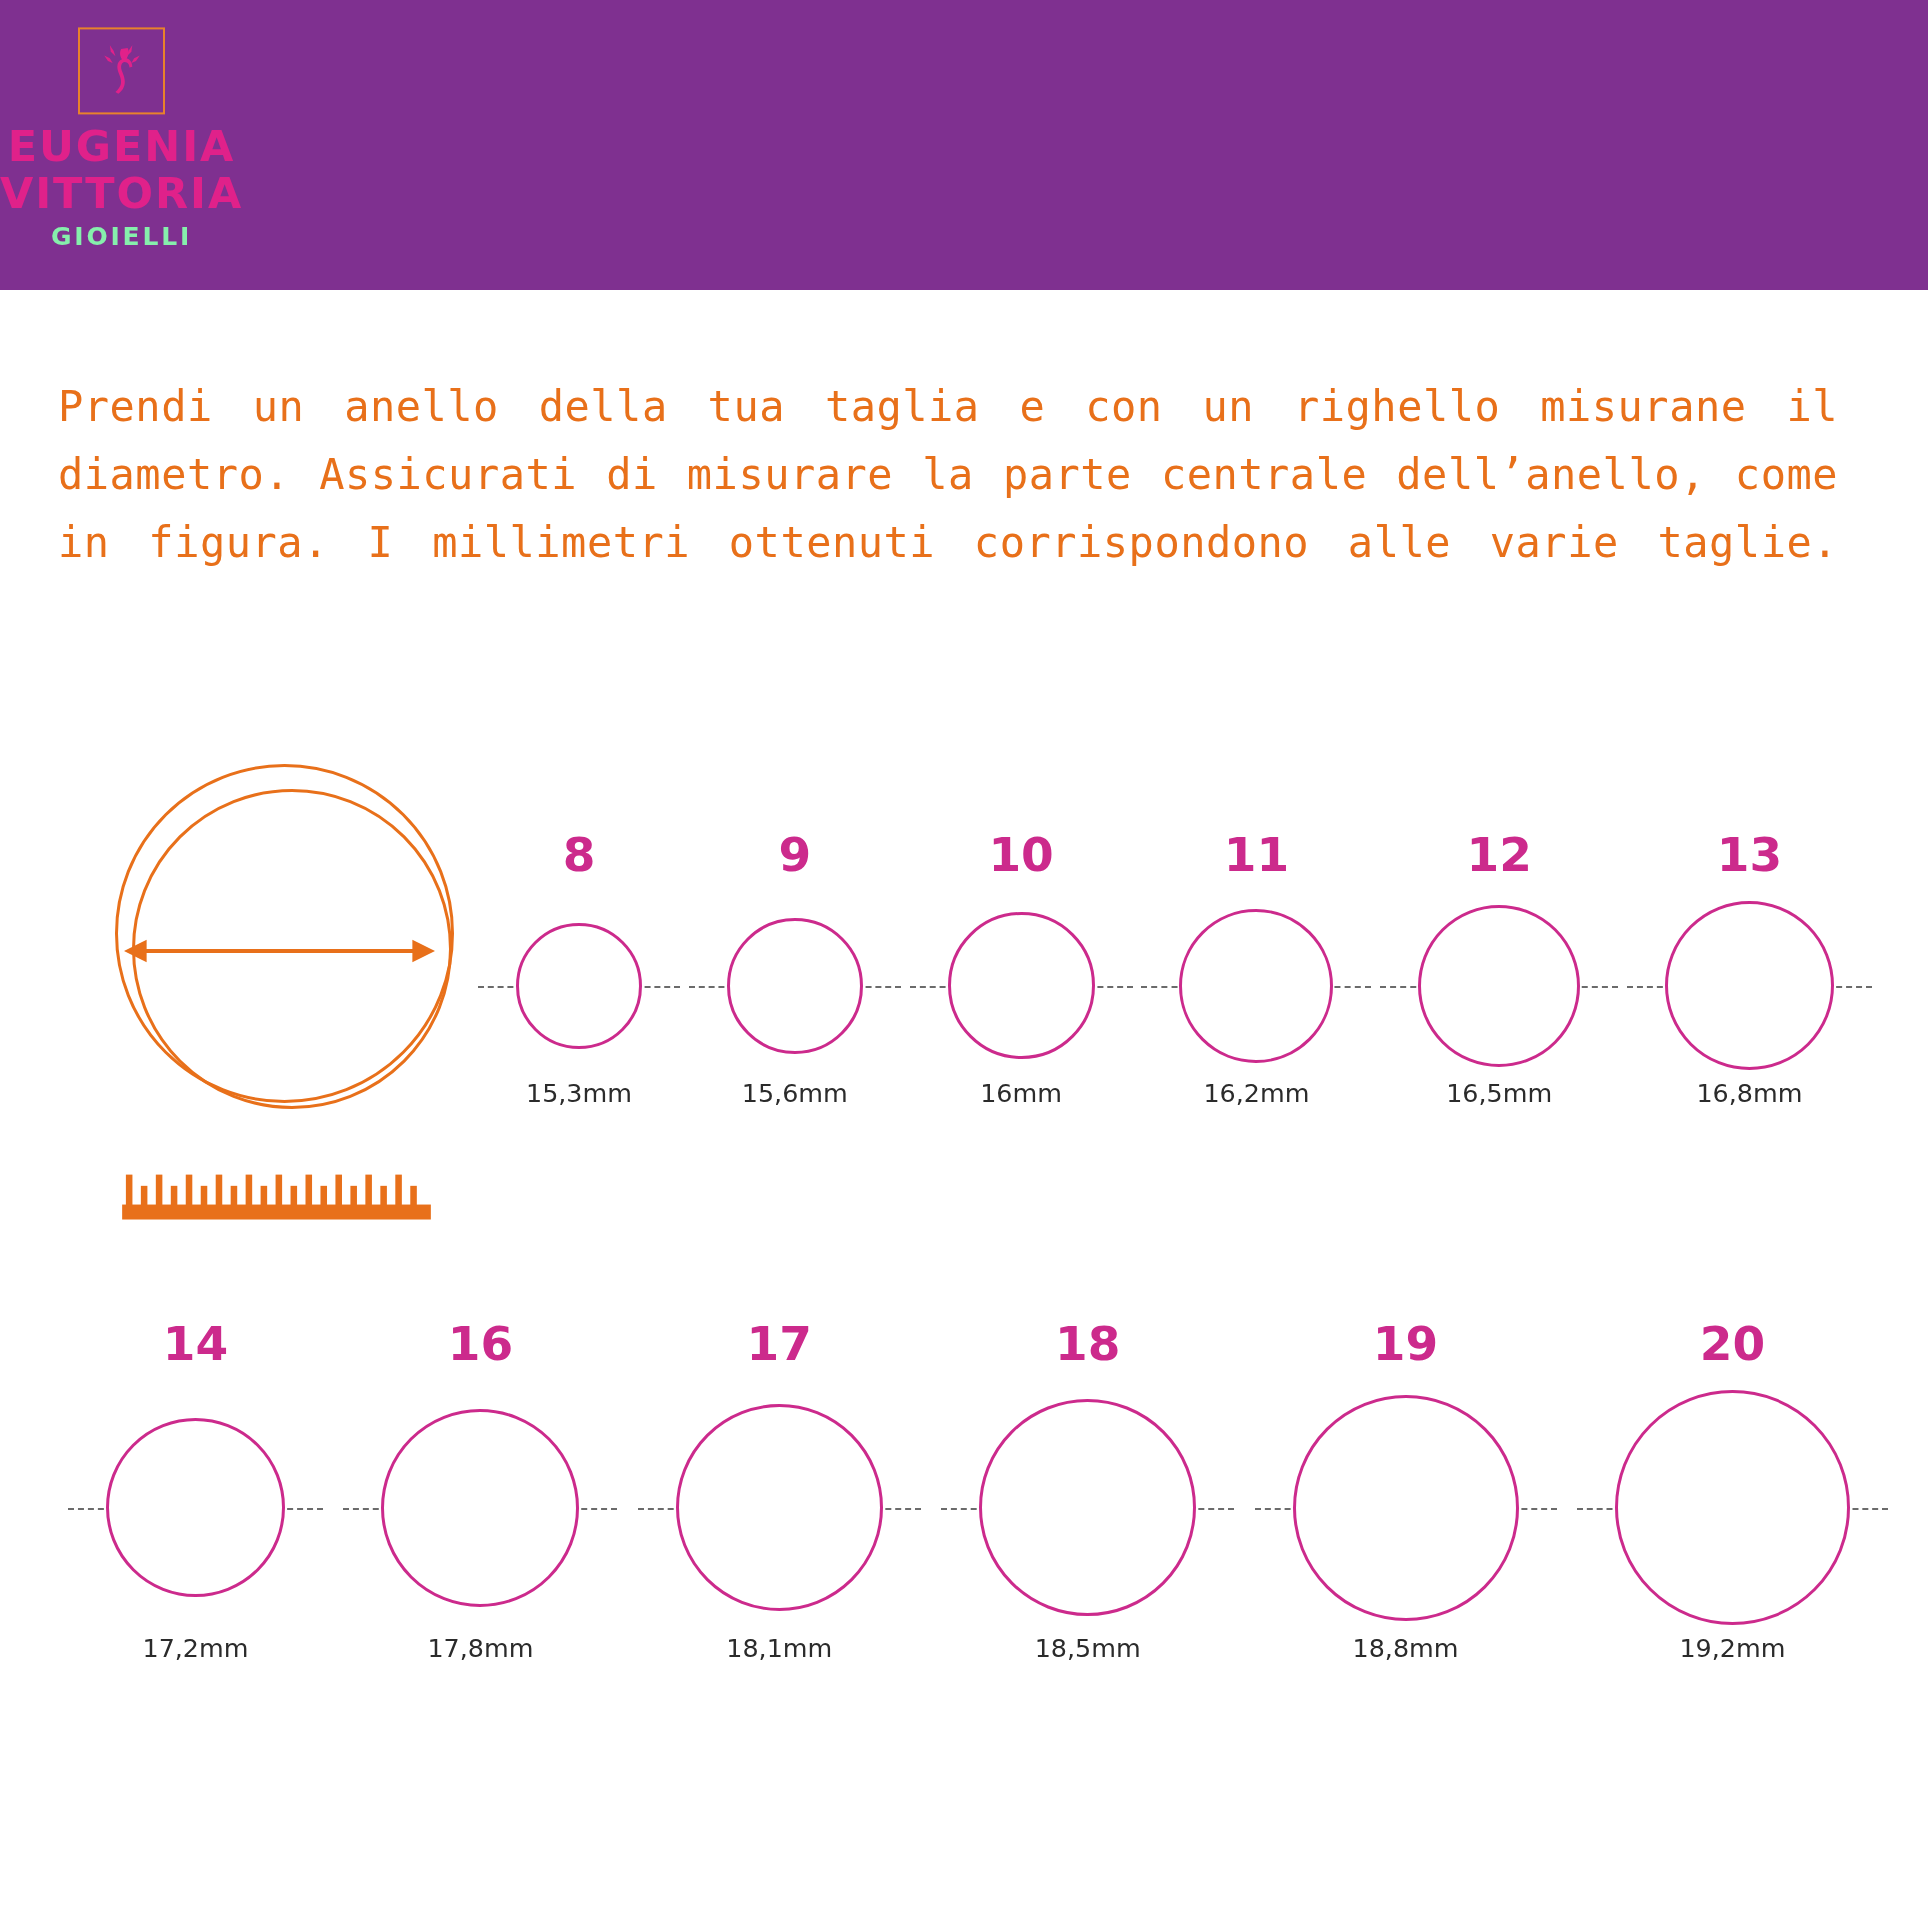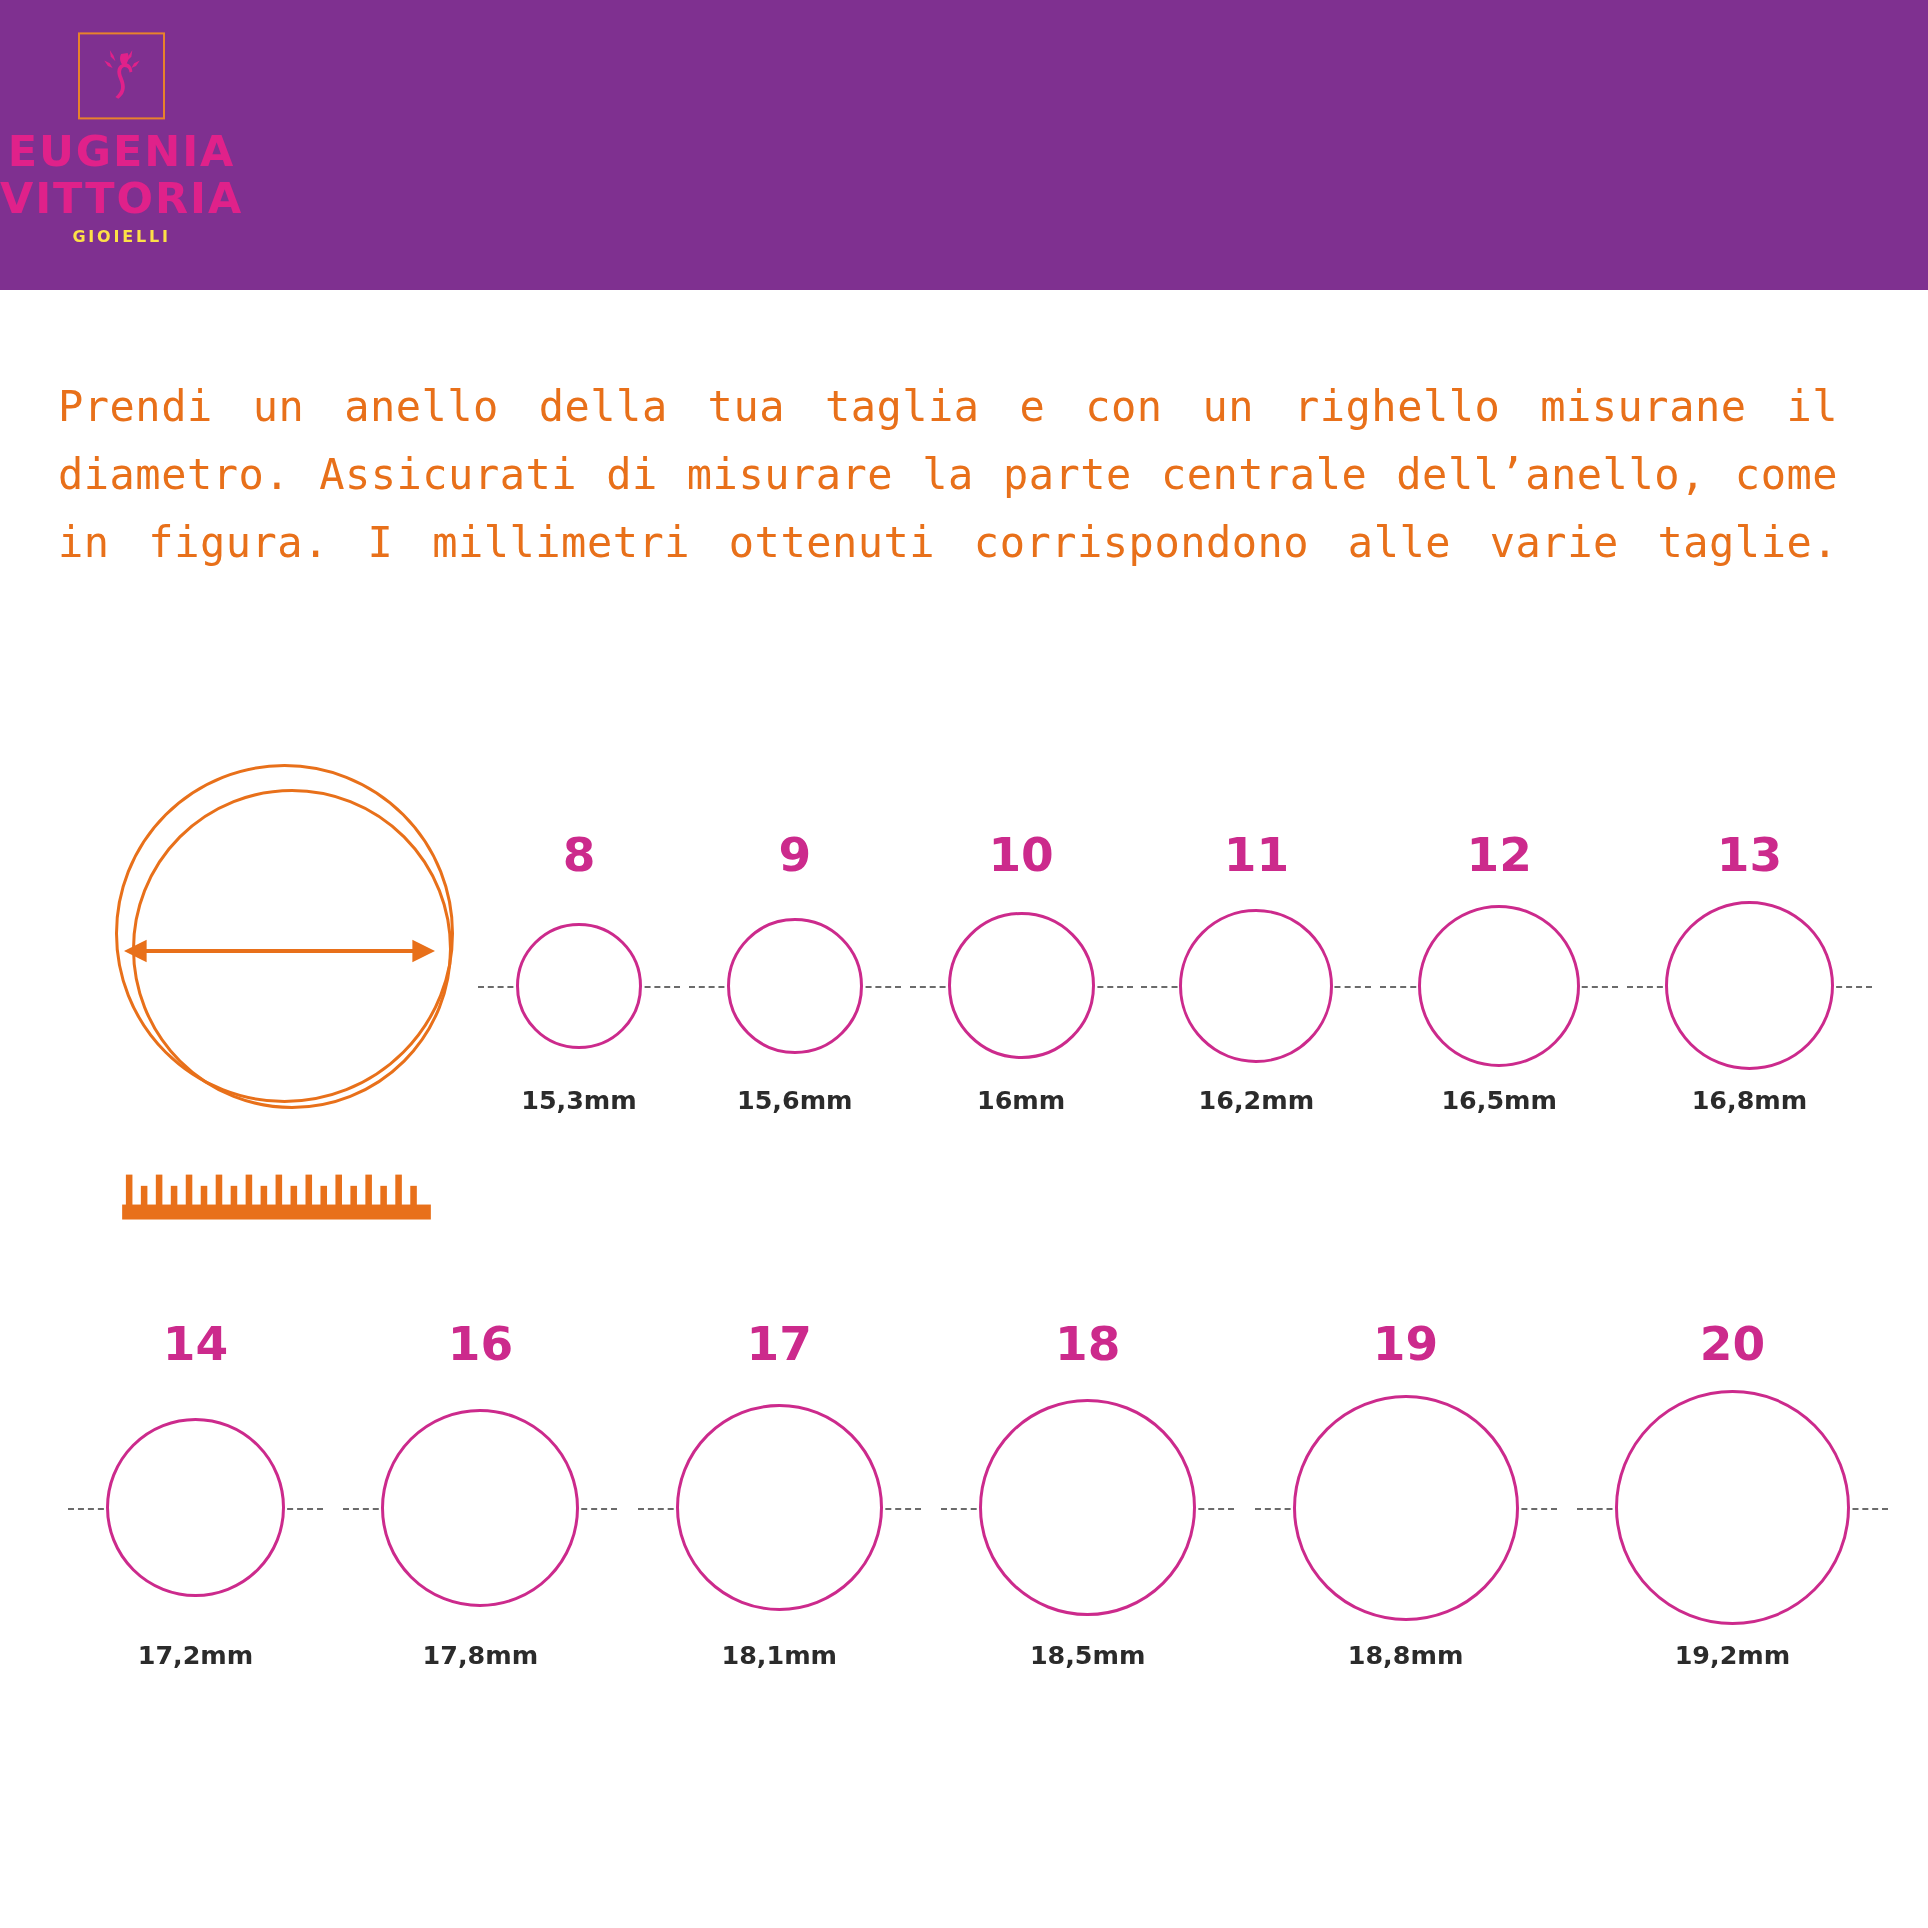--- a/index.html
+++ b/index.html
@@ -45,22 +45,22 @@
   .brand-mark svg { display: block; }
   .brand-line1, .brand-line2 {
     font-family: "DejaVu Sans", sans-serif;
     color: #e0218a;
     font-weight: 700;
     letter-spacing: 1.9px;
     font-size: 43px;
     line-height: 47px;
   }
   .brand-sub {
-    color: #fde047;
-    font-size: 16px;
+    color: #86efac;
+    font-size: 25px;
     letter-spacing: 2.8px;
     font-weight: 700;
     margin-top: 5.6px;
   }
 
   
   .instructions {
     margin: 83px 90px 0 58px;
     color: #e8701a;
     font-family: "DejaVu Sans Mono", monospace;
@@ -149,24 +149,24 @@
   .dash-line {
     position: absolute;
     left: -38px;
     right: -38px;
     top: 50%;
     height: 0;
     border-top: 2.8px dashed #6b6b6b;
     z-index: -1;
   }
   .size-mm {
-    margin-top: 15px;
+    margin-top: 8px;
     color: #2b2b2b;
     font-family: "DejaVu Sans", sans-serif;
-    font-weight: 700;
+    font-weight: 400;
     font-size: 25.4px;
   }
   .size-cell { z-index: 1; }
 </style>
 </head>
 <body>
 
 <div class="header">
   <div class="brand">
     <div class="brand-mark">

